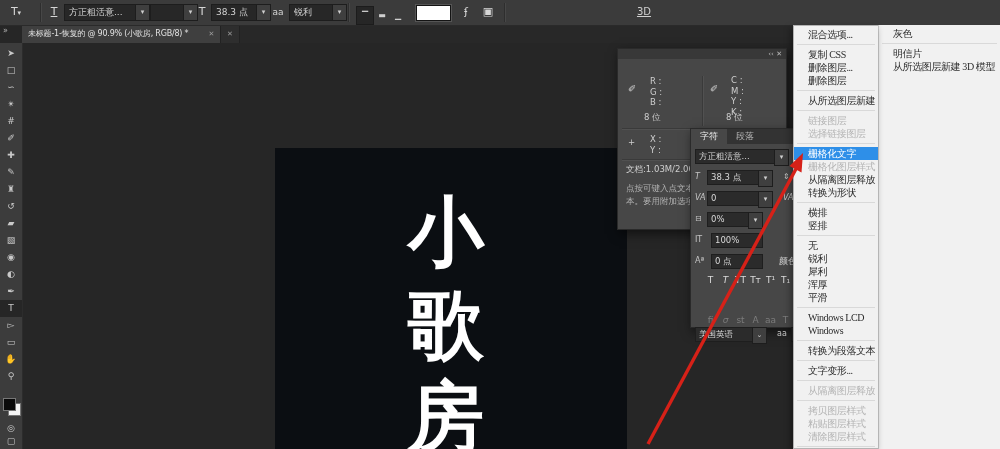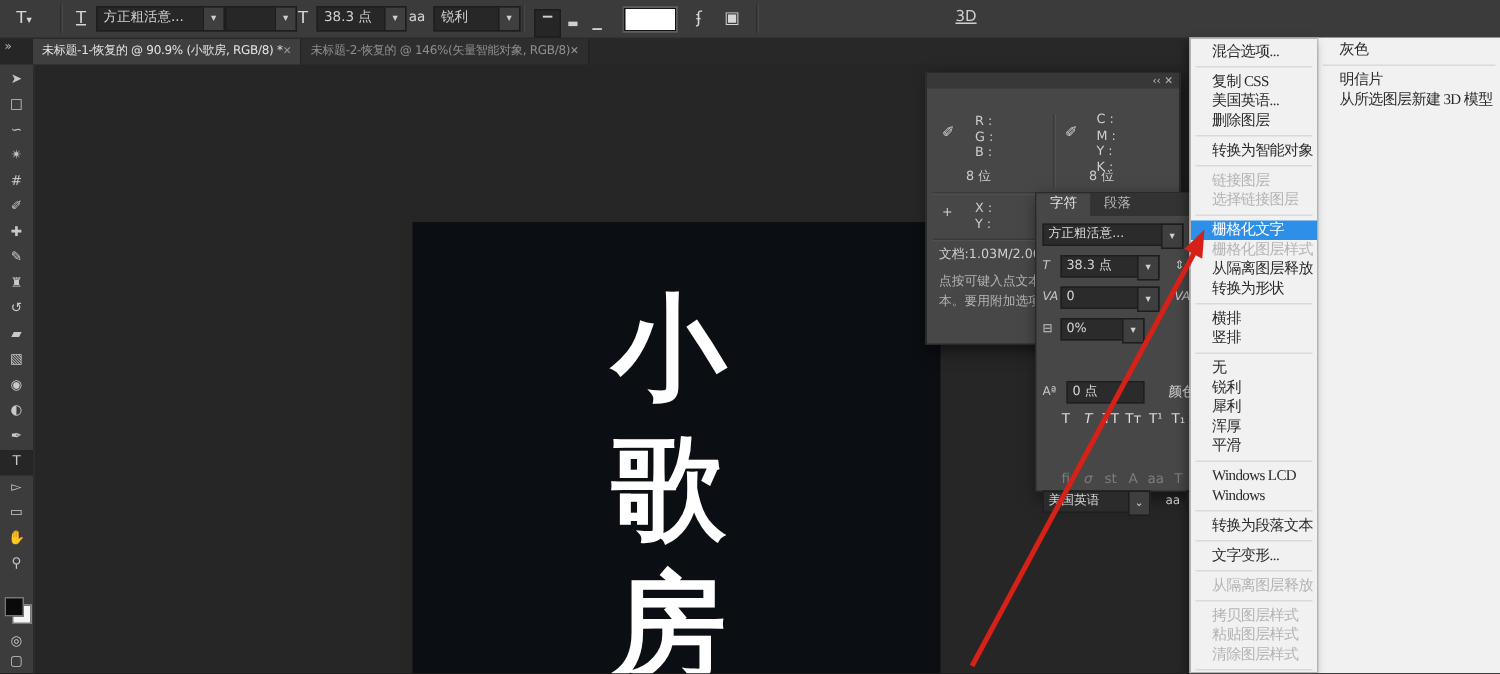--- a/index.html
+++ b/index.html
@@ -18,21 +18,21 @@
   .align-btn{display:inline-block;width:16px;height:17px;line-height:17px;text-align:center;
              font-size:8px;color:#cfcfcf;}
   .align-btn.active{background:#262626;border:1px solid #1c1c1c;}
   .swatch{position:absolute;top:5px;width:33px;height:14px;background:#fff;border:1px solid #141414;
           box-shadow:0 0 0 1px #555;}
   .workspace-btn{position:absolute;top:3px;height:17px;line-height:17px;padding:0 9px;background:#464646;
                  border:1px solid #2a2a2a;border-bottom:none;color:#dedede;font-size:10px;}
   
   .tabbar{position:absolute;left:22px;top:25px;right:0;height:18px;background:#282828;display:flex;z-index:5;}
   .doc-tab{height:18px;line-height:18px;padding:0 6px;font-size:8px;letter-spacing:-0.2px;
-           color:#8f8f8f;background:#2e2e2e;border-right:1px solid #222;display:flex;align-items:center;gap:0;
+           color:#8f8f8f;background:#2e2e2e;border-right:1px solid #222;display:flex;align-items:center;gap:20px;
            white-space:nowrap;}
   .doc-tab.active{background:#3f3f3f;color:#e3e3e3;}
   .doc-tab .close{font-size:7px;color:#9a9a9a;}
   .tools-collapse{position:absolute;left:3px;top:26px;font-size:8px;color:#b5b5b5;z-index:6;}
   
   .toolbar{position:absolute;left:0;top:43px;width:22px;height:406px;background:#3c3c3c;
            border-right:1px solid #2c2c2c;z-index:6;}
   .tool{width:22px;height:17px;line-height:17px;text-align:center;font-size:9px;color:#c9c9c9;}
   .tool.active{background:#262626;}
   .tool span{display:inline-block;}
@@ -112,21 +112,20 @@
     <span class="workspace-btn" style="left:933px;margin-top:28px;">基本功能</span>
   </div>
 
   <span class="tools-collapse">»</span>
   <div class="tabbar" id="doc-tabs">
       <div class="doc-tab active">
         <span>未标题-1-恢复的 @ 90.9% (小歌房, RGB/8) *</span>
         <span class="close">✕</span>
       </div>
       <div class="doc-tab">
-        <span>未标题-2-恢复的 @ 146%(矢量智能对象, RGB/8)</span>
         <span class="close">✕</span>
       </div>
     </div>
 
   <div class="toolbar">
     <div id="tools" style="padding-top:2px;">
         <div class="tool"><span>➤</span></div>
         <div class="tool"><span>□</span></div>
         <div class="tool"><span>∽</span></div>
         <div class="tool"><span>✴</span></div>
@@ -210,42 +209,46 @@
     <div class="cp-row" style="left:4px;top:62px;width:162px;">
       <span class="cp-icon" style="left:0;">VA</span>
       <span class="cp-field" style="left:12px;width:58px;"><span>0</span><span class="caret-btn">▾</span></span>
       <span class="cp-icon" style="left:88px;">VA</span>
       <span class="cp-field" style="left:104px;width:48px;">0</span>
     </div>
     <div class="cp-row" style="left:4px;top:83px;width:162px;">
       <span class="cp-icon" style="left:0;">⊟</span>
       <span class="cp-field" style="left:12px;width:48px;"><span>0%</span><span class="caret-btn">▾</span></span>
     </div>
+    <div class="cp-row" style="left:4px;top:104px;width:162px;">
+      <span class="cp-icon" style="left:0;font-style:normal;">IT</span>
+      <span class="cp-field" style="left:16px;width:44px;">100%</span>
+    </div>
     <div class="cp-row" style="left:4px;top:125px;width:162px;">
       <span class="cp-icon" style="left:0;font-style:normal;">Aª</span>
       <span class="cp-field" style="left:16px;width:44px;">0 点</span>
       <span style="position:absolute;left:84px;top:1px;font-size:9px;color:#d8d8d8;">颜色</span>
     </div>
     <div class="cp-row glyph-row" id="style-row" style="left:12px;top:146px;width:152px;"><span>T</span><span>T</span><span>TT</span><span>Tт</span><span>T¹</span><span>T₁</span></div>
     <div class="cp-row glyph-row dim" id="opentype-row" style="left:12px;top:163px;width:152px;"><span>fi</span><span>σ</span><span>st</span><span>A</span><span>aa</span><span>T</span></div>
     <div class="cp-row" style="left:4px;top:198px;width:162px;">
       <span class="cp-field" style="left:0;width:64px;"><span>美国英语</span><span class="caret-btn"><span>⌄</span></span></span>
       <span class="cp-icon" style="left:82px;font-style:normal;">aa</span>
       <span class="cp-field" style="left:96px;width:56px;">锐利</span>
     </div>
   </div>
 
   <div class="menu" id="menu-items">
       <div class="menu-item normal">混合选项...</div>
       <div class="menu-sep"></div>
       <div class="menu-item normal">复制 CSS</div>
-      <div class="menu-item normal">美国英语...</div>
+      <div class="menu-item normal">删除图层...</div>
       <div class="menu-item normal">删除图层</div>
       <div class="menu-sep"></div>
-      <div class="menu-item normal">转换为智能对象</div>
+      <div class="menu-item normal">从所选图层新建</div>
       <div class="menu-sep"></div>
       <div class="menu-item disabled">链接图层</div>
       <div class="menu-item disabled">选择链接图层</div>
       <div class="menu-sep"></div>
       <div class="menu-item highlighted">栅格化文字</div>
       <div class="menu-item disabled">栅格化图层样式</div>
       <div class="menu-item normal">从隔离图层释放</div>
       <div class="menu-item normal">转换为形状</div>
       <div class="menu-sep"></div>
       <div class="menu-item normal">横排</div>

